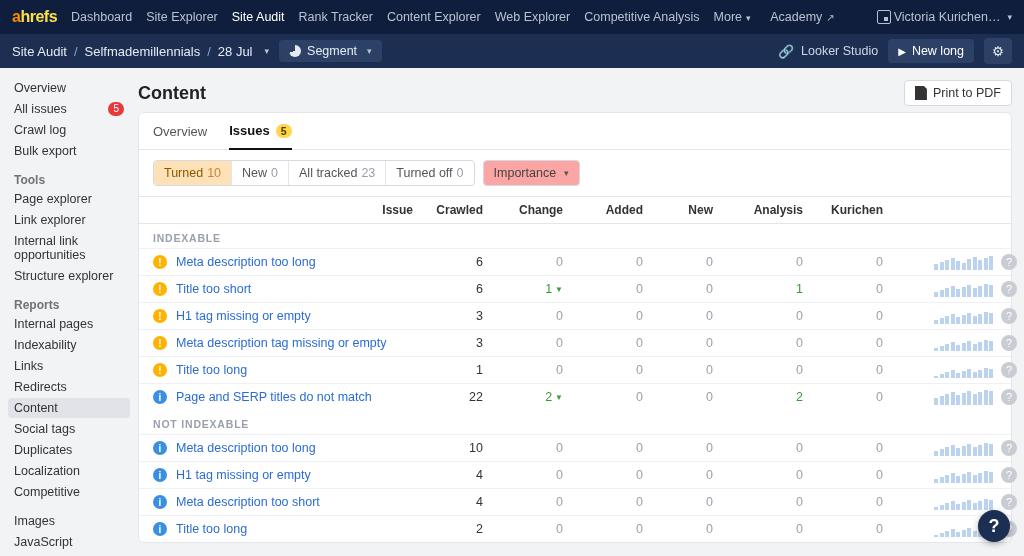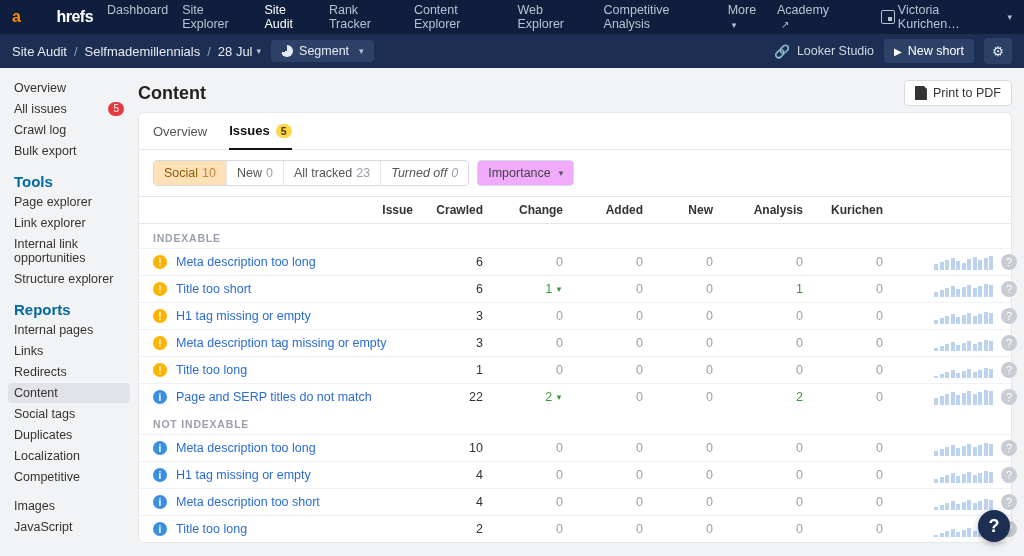--- a/index.html
+++ b/index.html
@@ -2,73 +2,73 @@
 <html><head>
 <meta charset="utf-8">
 <style>
   * { box-sizing: border-box; margin: 0; padding: 0; }
   body { font-family: -apple-system, BlinkMacSystemFont, "Segoe UI", Helvetica, Arial, sans-serif; font-size: 13px; color: #111; background: #f2f3f5; width: 1024px; height: 556px; overflow: hidden; }
 
   
   .topnav { background: #0f1e3d; color: #b9c2d0; display: flex; align-items: center; height: 34px; padding: 0 12px; font-size: 12.5px; }
   .brand { font-weight: 700; font-size: 16px; letter-spacing: -0.5px; margin-right: 14px; }
   .brand .a { color: #ff8b00; }
-  .brand .rest { color: #ffffff; margin-left: 36px; }
+  .brand .rest { color: #fde047; }
   .topnav .nav-item { margin-right: 14px; cursor: pointer; color: #b9c2d0; }
   .topnav .nav-item.active { color: #fff; }
   .topnav .spacer { flex: 1; }
   .caret { display:inline-block; margin-left:4px; font-size:9px; vertical-align:middle; color:#b9c2d0; }
   .ext-icon { display:inline-block; margin-left:4px; font-size:10px; }
   .user-area { display:flex; align-items:center; gap:3px;padding-left:28px; }
   .proj-icon { width:14px; height:14px; border:1.5px solid #b9c2d0; border-radius:2px; display:inline-block; position:relative; }
   .proj-icon:after { content:""; position:absolute; right:2px; bottom:2px; width:4px; height:4px; background:#b9c2d0; }
 
   
   .subbar { background: #1c2f52; color: #e6ebf3; display:flex; align-items:center; height: 34px; padding: 0 12px; font-size: 13px; }
   .crumb { color:#e6ebf3; }
   .crumb.sep { margin: 0 7px; color:#8da0bf; }
-  .crumb.date { display:flex; align-items:center; gap:0; cursor:pointer; }
+  .crumb.date { display:flex; align-items:center; gap:8px; cursor:pointer; }
   .seg-btn { margin-left: 10px; background:#2d4167; border:none; border-radius:4px; color:#e6ebf3; padding:4px 10px; font-size:12.5px; display:flex; align-items:center; gap:6px; cursor:pointer; }
   .pie-icon { width:12px; height:12px; border-radius:50%; background: conic-gradient(#e6ebf3 0 70%, #2d4167 70% 100%); display:inline-block; }
   .subbar .spacer { flex:1; }
   .sub-right { display:flex; align-items:center; gap:10px; }
   .looker { display:flex; align-items:center; gap:6px; color:#cfd7e3; font-size:12.5px; cursor:pointer; }
   .looker-icon { font-size:13px; }
   .newcrawl { background:#2d4167; border:none; border-radius:4px; color:#fff; padding:5px 10px; font-size:12.5px; display:flex; align-items:center; gap:6px; cursor:pointer; }
   .play-icon { font-size:10px; }
   .gear-btn { background:#2d4167; border:none; border-radius:4px; color:#e6ebf3; width:28px; height:26px; display:flex; align-items:center; justify-content:center; cursor:pointer; }
 
   
   .layout { display:flex; height: calc(556px - 68px); }
   .sidebar { width: 134px; background:#f2f3f5; padding: 10px 4px 10px 8px; overflow:auto; }
   .side-item { display:flex; align-items:center; justify-content:space-between; padding:3px 6px; border-radius:4px; color:#333; cursor:pointer; font-size:12.5px; margin-bottom:1px; }
   .side-item.active { background:#e1e3e8; }
-  .side-heading { font-weight:700; font-size:15px; color:#0369a1; padding:4px 6px 2px; margin-top:8px; }
+  .side-heading { font-weight:700; font-size:12px; color:#737373; padding:4px 6px 2px; margin-top:8px; }
   .badge-red { background:#e5393e; color:#fff; border-radius:8px; font-size:10px; padding:0 5px; line-height:14px; min-width:14px; text-align:center; }
 
   .main { flex:1; padding: 12px 12px 0 0; overflow:auto; }
   .main-header { display:flex; align-items:center; justify-content:space-between; margin: 0 0 6px 4px; }
   .page-title { font-size:18px; font-weight:700; color:#222; }
   .pdf-btn { background:#fff; border:1px solid #d6d9df; border-radius:4px; padding:5px 10px; font-size:12.5px; display:flex; align-items:center; gap:6px; cursor:pointer; color:#333; }
   .doc-icon { width:12px; height:14px; display:inline-block; background:#333; clip-path: polygon(0 0, 75% 0, 100% 22%, 100% 100%, 0 100%); position:relative; }
 
   .card { background:#fff; border:1px solid #e4e6ea; border-radius:6px; margin-left:4px; }
   .tabs { display:flex; align-items:center; gap:22px; padding: 10px 14px 0; border-bottom:1px solid #e4e6ea; }
   .tab { padding-bottom:10px; font-size:13px; color:#555; cursor:pointer; display:flex; align-items:center; gap:6px; }
   .tab.active { color:#111; font-weight:700; border-bottom:2px solid #111; margin-bottom:-1px; }
   .badge-yellow { background:#ffd54a; color:#4a3b00; border-radius:8px; font-size:10.5px; padding:0 5px; line-height:14px; min-width:14px; text-align:center; font-weight:700;}
 
   .filter-row { display:flex; align-items:center; gap:8px; padding:10px 14px; }
   .pill-group { display:flex; border:1px solid #d6d9df; border-radius:4px; overflow:hidden; }
   .pill { padding:5px 10px; font-size:12.5px; color:#555; cursor:pointer; border-right:1px solid #e4e6ea; display:flex; gap:4px; }
-  .pill:last-child { border-right:none;font-style:italic; }
+  .pill:last-child { border-right:none; }
   .pill.active { background:#ffe1b8; color:#8a5a00; }
   .pill .count { color:#9aa0ab; }
   .pill.active .count { color:#c5853d; }
-  .imp-btn { border:1px solid #d6d9df; border-radius:4px; padding:5px 10px; font-size:12.5px; background:#f0abfc; cursor:pointer; color:#444; display:flex; align-items:center; gap:4px;}
+  .imp-btn { border:1px solid #d6d9df; border-radius:4px; padding:5px 10px; font-size:12.5px; background:#fca5a5; cursor:pointer; color:#444; display:flex; align-items:center; gap:4px;}
 
   .tbl-head { display:grid; grid-template-columns: 260px 70px 80px 80px 70px 90px 80px 110px 32px 26px; align-items:center; padding:6px 14px; font-size:12px; font-weight:700; color:#333; border-top:1px solid #e4e6ea; border-bottom:1px solid #e4e6ea; }
   .tbl-head > div { text-align:right; }
   .tbl-head > div:first-child { text-align:right; }
 
   .section-label { font-size:10.5px; letter-spacing:0.8px; color:#9aa0ab; font-weight:700; padding:8px 14px 4px; }
   .row { display:grid; grid-template-columns: 260px 70px 80px 80px 70px 90px 80px 110px 32px 26px; align-items:center; padding:5px 14px; font-size:12.5px; border-top:1px solid #f0f1f4; }
   .row .c { text-align:right; color:#9aa0ab; }
   .row .c.nz { color:#333; }
   .row .c.pos { color:#3a9a3a; }
@@ -129,21 +129,21 @@
     <span class="caret">▾</span>
   </button>
   <div class="spacer"></div>
   <div class="sub-right">
     <span class="looker">
       <span class="looker-icon">🔗</span>
       <span>Looker Studio</span>
     </span>
     <button class="newcrawl">
       <span class="play-icon">▶</span>
-      <span>New short</span>
+      <span>New long</span>
     </button>
     <button class="gear-btn">
       <span>⚙</span>
     </button>
   </div>
 </div>
 
 <div class="layout">
 
   <div class="sidebar">
@@ -174,20 +174,23 @@
           <span>Internal link opportunities</span>
         </div>
         <div class="side-item">
           <span>Structure explorer</span>
         </div>
       </div>
     <div class="side-heading">Reports</div>
     <div id="side-reports">
         <div class="side-item">
           <span>Internal pages</span>
+        </div>
+        <div class="side-item">
+          <span>Indexability</span>
         </div>
         <div class="side-item">
           <span>Links</span>
         </div>
         <div class="side-item">
           <span>Redirects</span>
         </div>
         <div class="side-item active">
           <span>Content</span>
         </div>
@@ -233,21 +236,21 @@
           </div>
           <div class="tab active">
             <span>Issues</span>
             <span class="badge-yellow">5</span>
           </div>
         </div>
 
       <div class="filter-row">
         <div class="pill-group" id="pills">
             <div class="pill active">
-              <span>Social</span>
+              <span>Turned</span>
               <span class="count">10</span>
             </div>
             <div class="pill">
               <span>New</span>
               <span class="count">0</span>
             </div>
             <div class="pill">
               <span>All tracked</span>
               <span class="count">23</span>
             </div>

